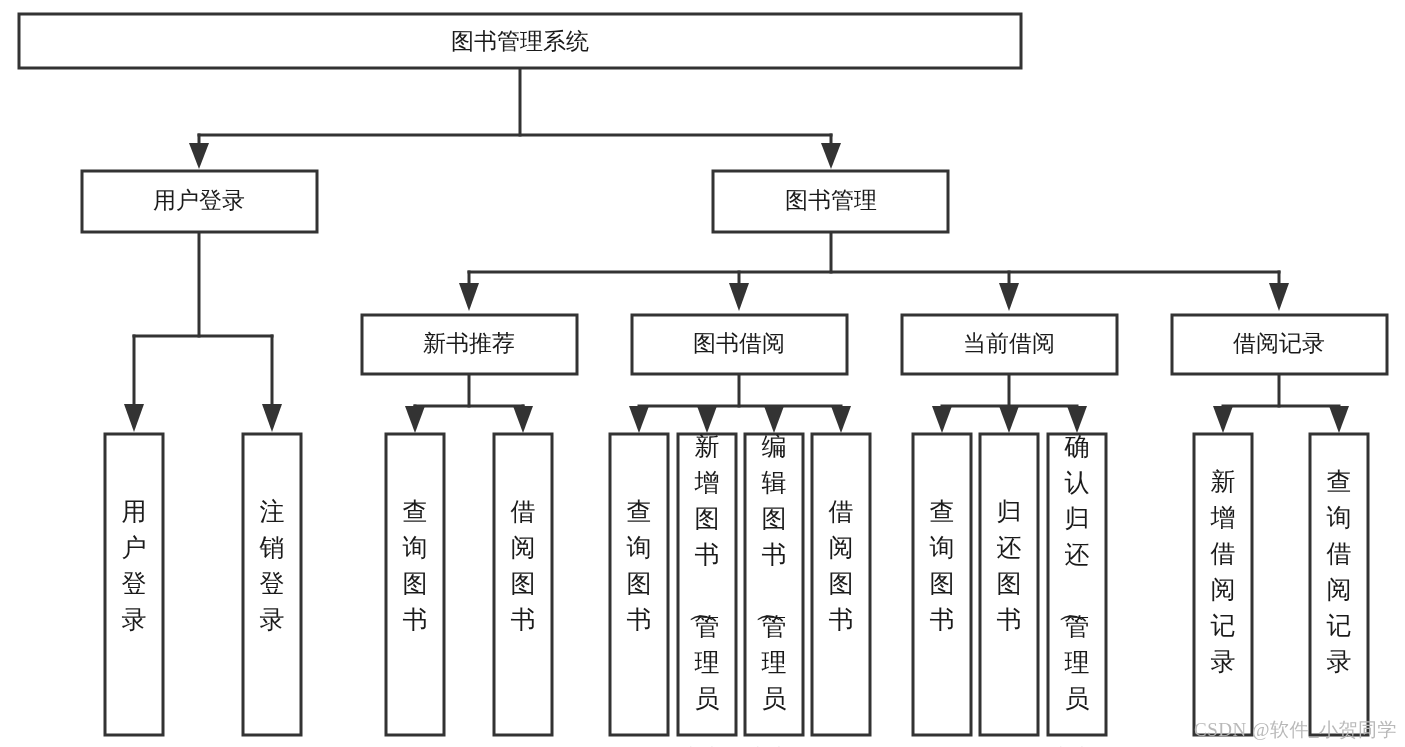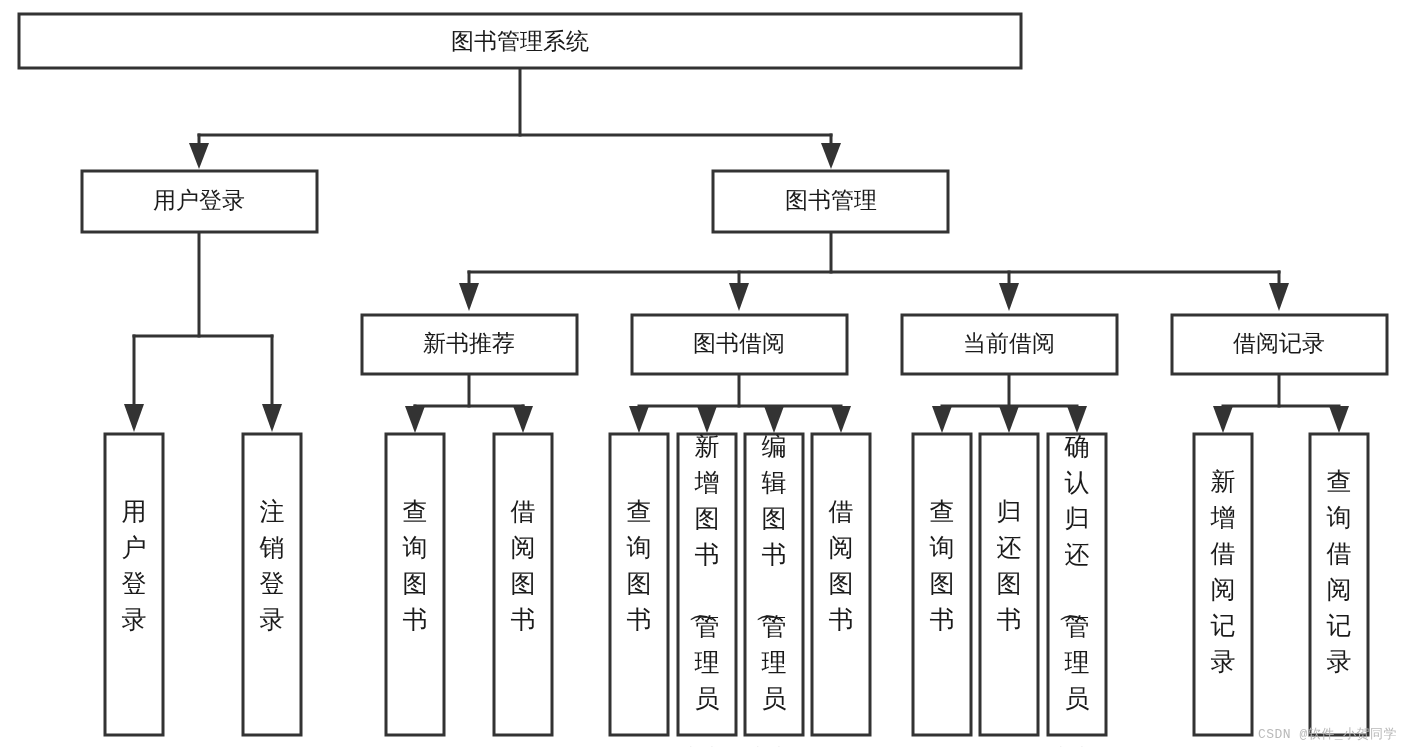--- a/index.html
+++ b/index.html
@@ -44,22 +44,22 @@
     stroke-linecap: square;
   }
   .arrow-head {
     fill: #333333;
     stroke: none;
   }
   .watermark {
     position: absolute;
     right: 8px;
     bottom: 4px;
-    font-family: Liberation Mono, monospace;
-    font-size: 13px;
+    font-family: Liberation Serif, serif;
+    font-size: 19px;
     color: #b9b9b9;
     letter-spacing: 0.5px;
     white-space: nowrap;
     pointer-events: none;
     text-align: center;
   }
 </style>
 </head>
 <body>
 

